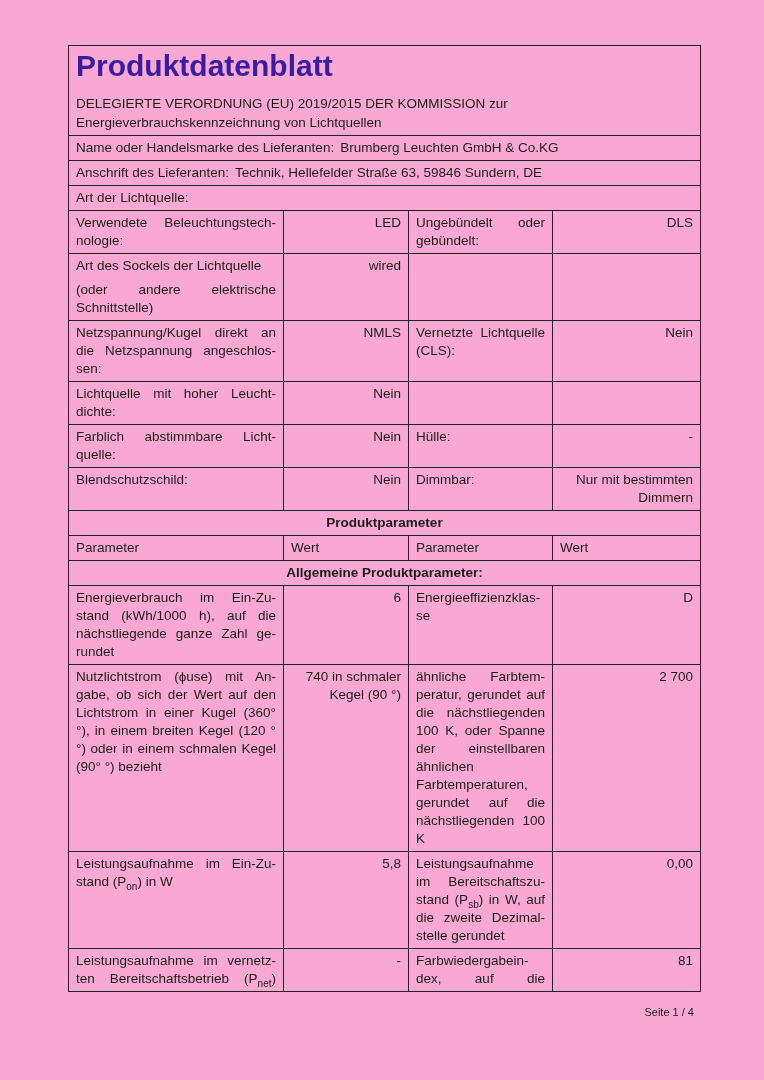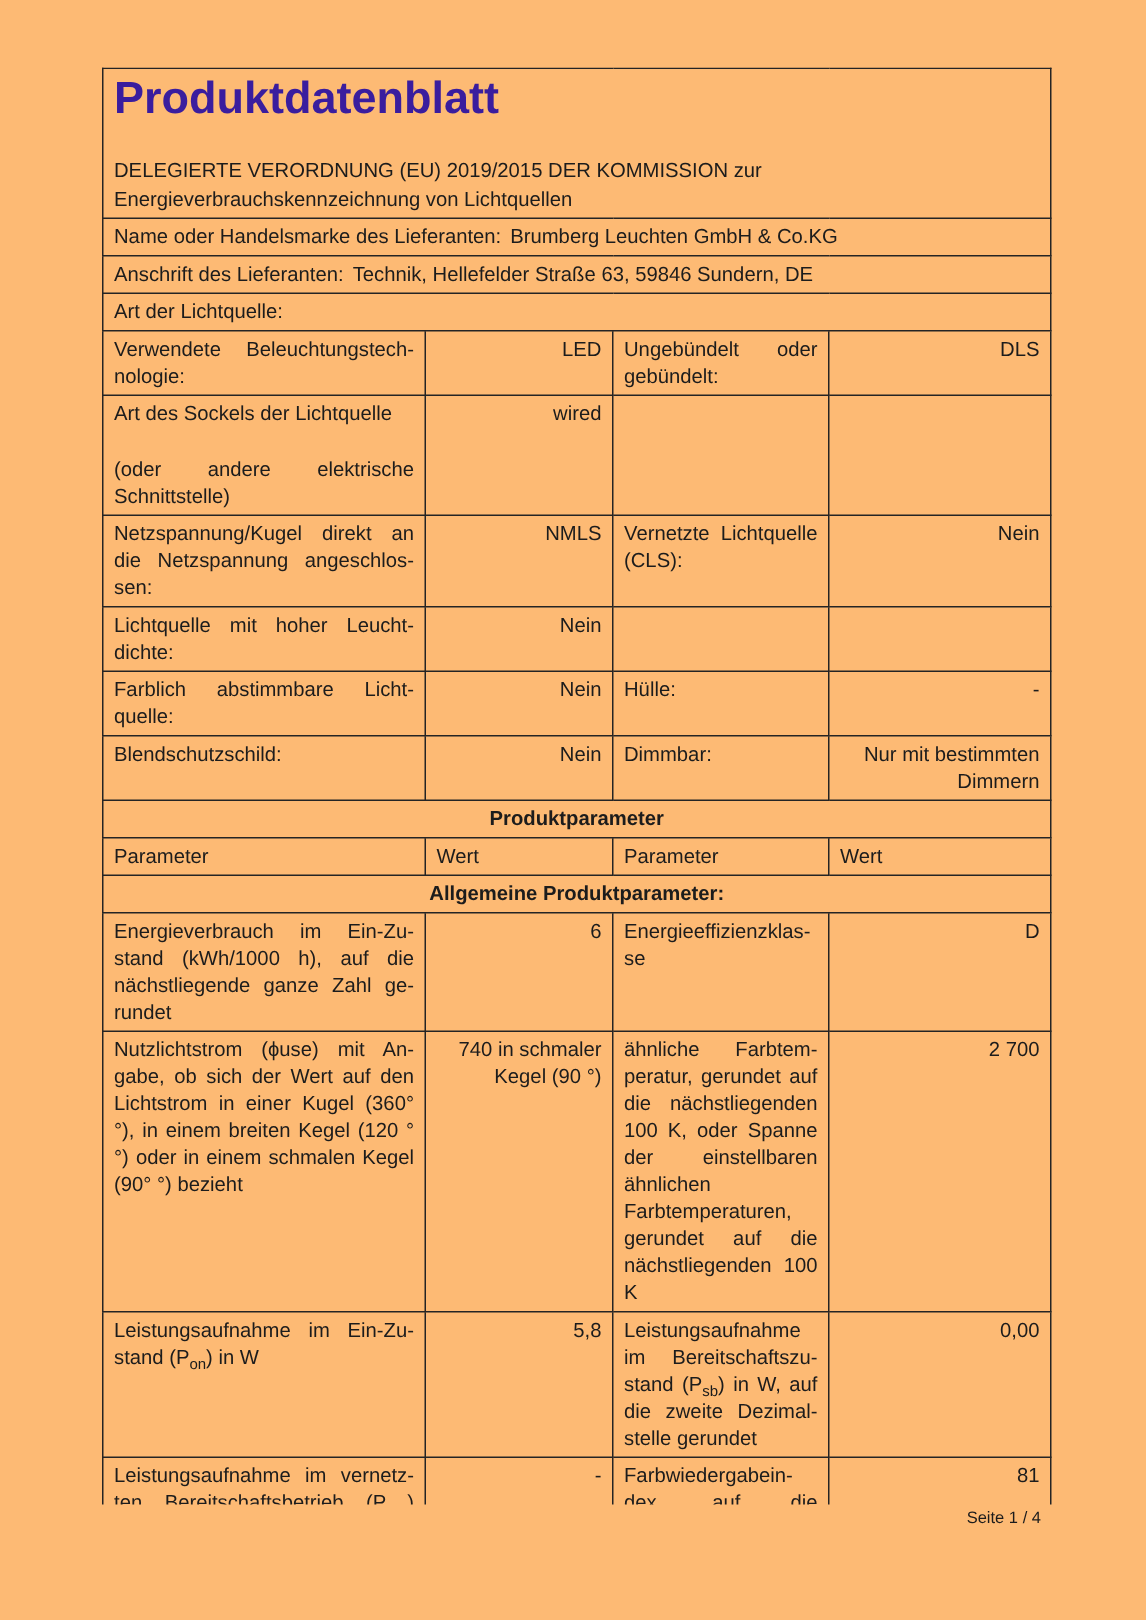--- a/index.html
+++ b/index.html
@@ -1,19 +1,19 @@
 <!DOCTYPE html>
 <html lang="de"><head>
 <meta charset="utf-8">
 <style>
   html,body{margin:0;padding:0;}
   .page{
     position:relative;
     width:764px;height:1080px;
-    background:#fdba74;
+    background:#f9a8d4;
     font-family:"Liberation Sans","DejaVu Sans",sans-serif;
     color:#1c1c1c;
     overflow:hidden;
   }
   .sheet-clip{
     position:absolute;left:68px;top:45px;
     width:634px;height:958px;
     overflow:hidden;
   }
   table.sheet{
@@ -31,38 +31,38 @@
   }
   td.doc-header{padding:8px 10px 10px 10px;}
   .doc-title{
     font-size:30px;
     font-weight:bold;
     color:#3a1d9e;
     line-height:34px;
     letter-spacing:0px;
   }
   .doc-reg{
-    margin-top:22px;
+    margin-top:12px;
     font-size:13.5px;
     line-height:18.5px;
     max-width:560px;
   }
   .info-label{font-weight:normal;}
   .info-value{margin-left:6px;}
   td.info-row{padding:4px 7px;}
   td.param{text-align:justify;}
   td.value{text-align:right;}
   td.section{
     text-align:center;
     font-weight:bold;
     padding:1px 7px;
     font-size:14px;
   }
   td.colhead{padding:1px 7px;}
-  .para2{margin-top:19px;text-align:justify;}
+  .para2{margin-top:6px;text-align:justify;}
   td.cut{text-align:justify;-moz-text-align-last:justify;text-align-last:justify;}
   sub{font-size:10px;line-height:0;}
   .footer{
     position:absolute;
     top:1006px;right:70px;
     font-size:11px;
     color:#1c1c1c;
   }
 </style>
 </head>

